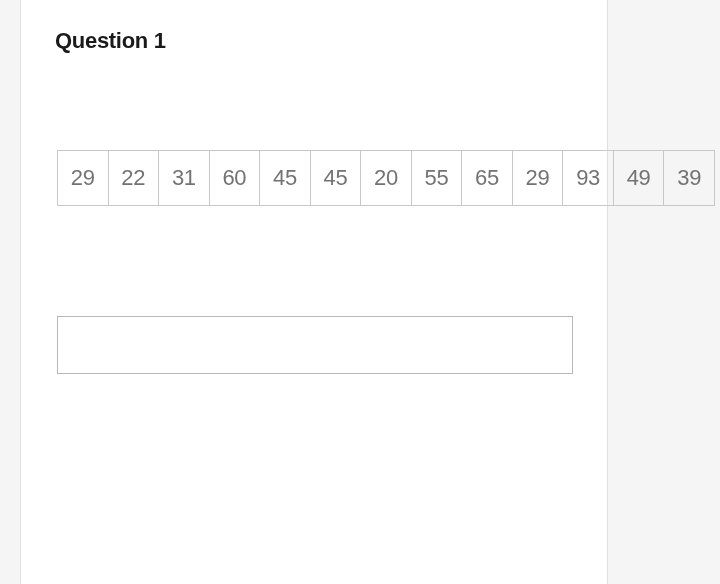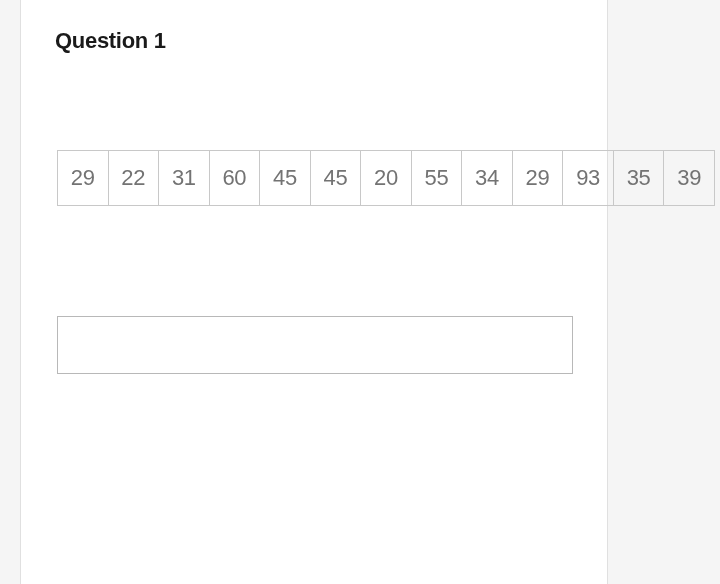--- a/index.html
+++ b/index.html
@@ -75,23 +75,23 @@
     <tbody>
         <tr id="data-row">
           <td>29</td>
           <td>22</td>
           <td>31</td>
           <td>60</td>
           <td>45</td>
           <td>45</td>
           <td>20</td>
           <td>55</td>
-          <td>34</td>
+          <td>65</td>
           <td>29</td>
           <td>93</td>
-          <td>35</td>
+          <td>49</td>
           <td>39</td>
         </tr>
   </tbody>
     </table>
 
   <div class="answer-box"></div>
 </div>
 
 </body></html>

